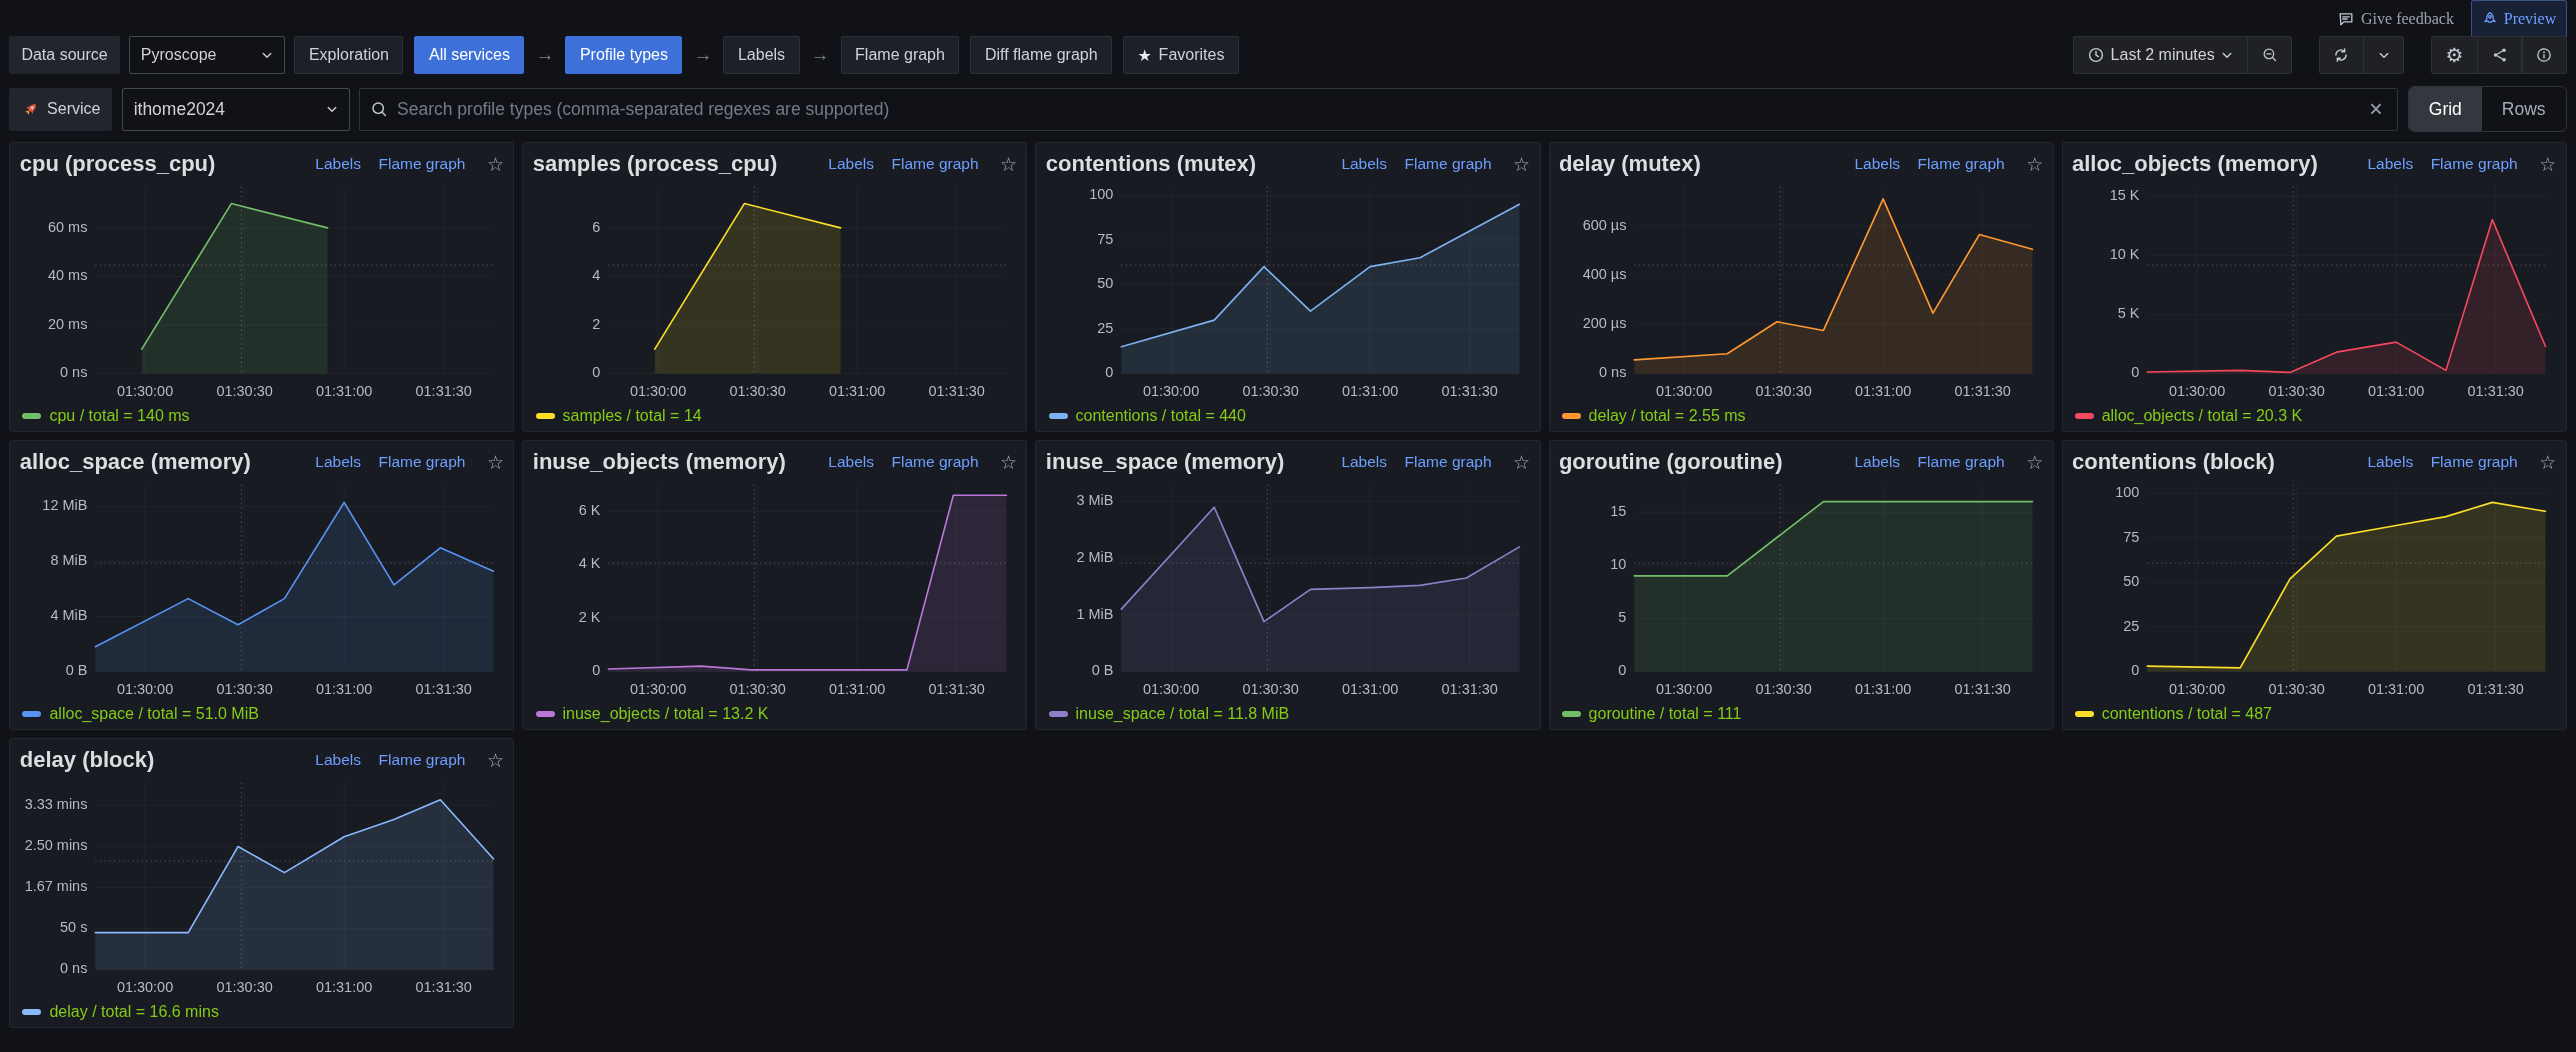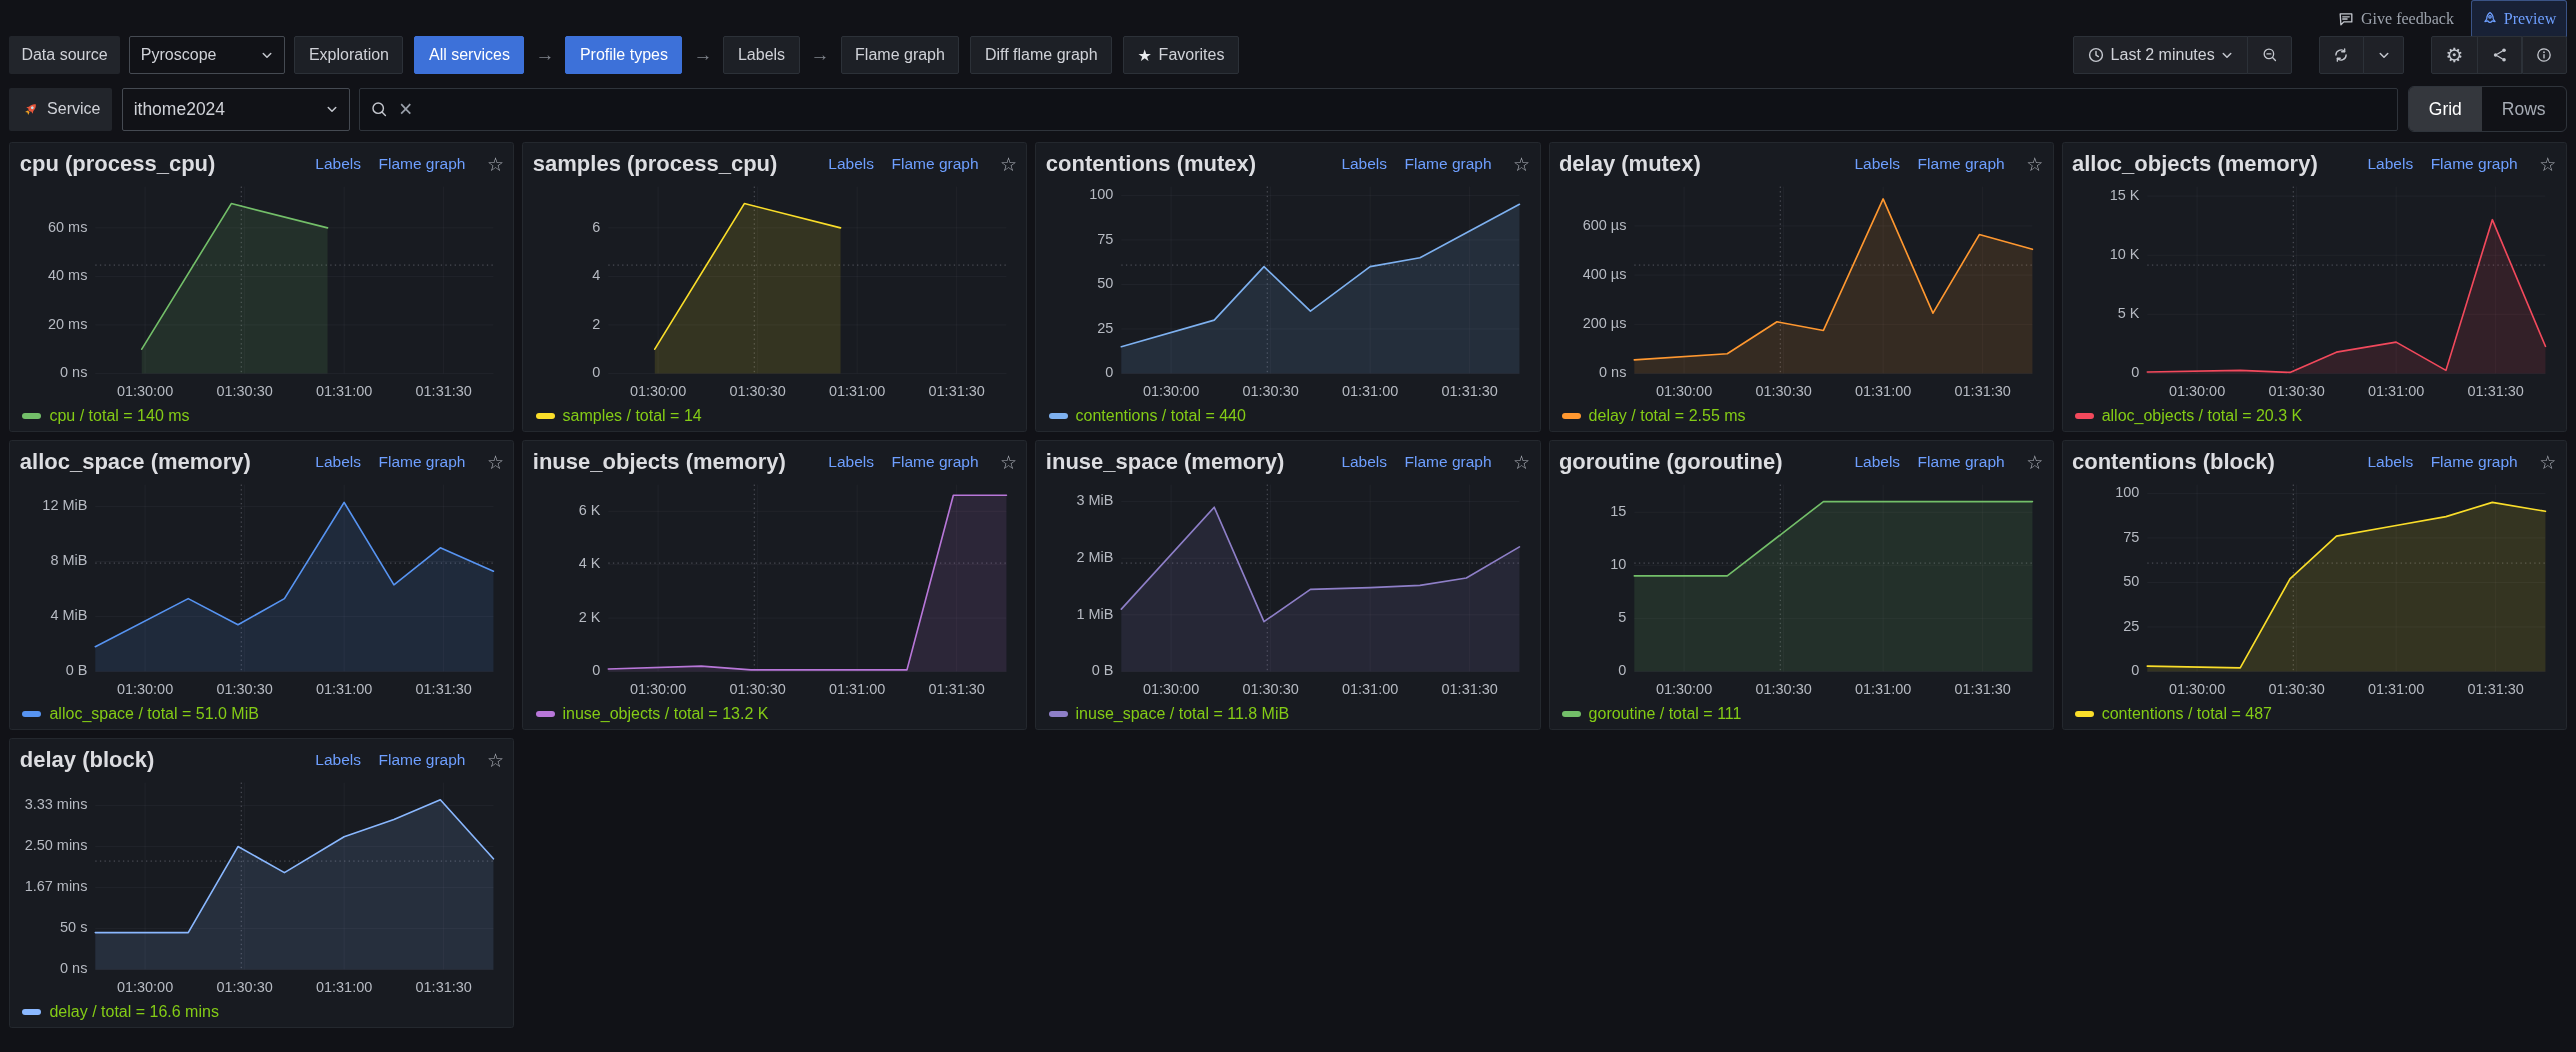--- a/index.html
+++ b/index.html
@@ -235,20 +235,21 @@
           </svg>
       </span>
     </div>
     <div class="search">
       <span class="icon">
         <svg viewBox="0 0 20 20" width="16" height="16" fill="none" stroke="currentColor" stroke-width="1.8">
             <circle cx="9" cy="9" r="6.5"></circle>
             <path d="M14 14l4 4" stroke-linecap="round"></path>
           </svg>
       </span>
+      <input type="text" placeholder="Search profile types (comma-separated regexes are supported)" style="">
       <span class="clear">×</span>
     </div>
     <div class="view-toggle">
       <button class="active">Grid</button>
       <button>Rows</button>
     </div>
   </div>
 
   <div class="grid-wrap" id="panels">
   <article class="panel">

